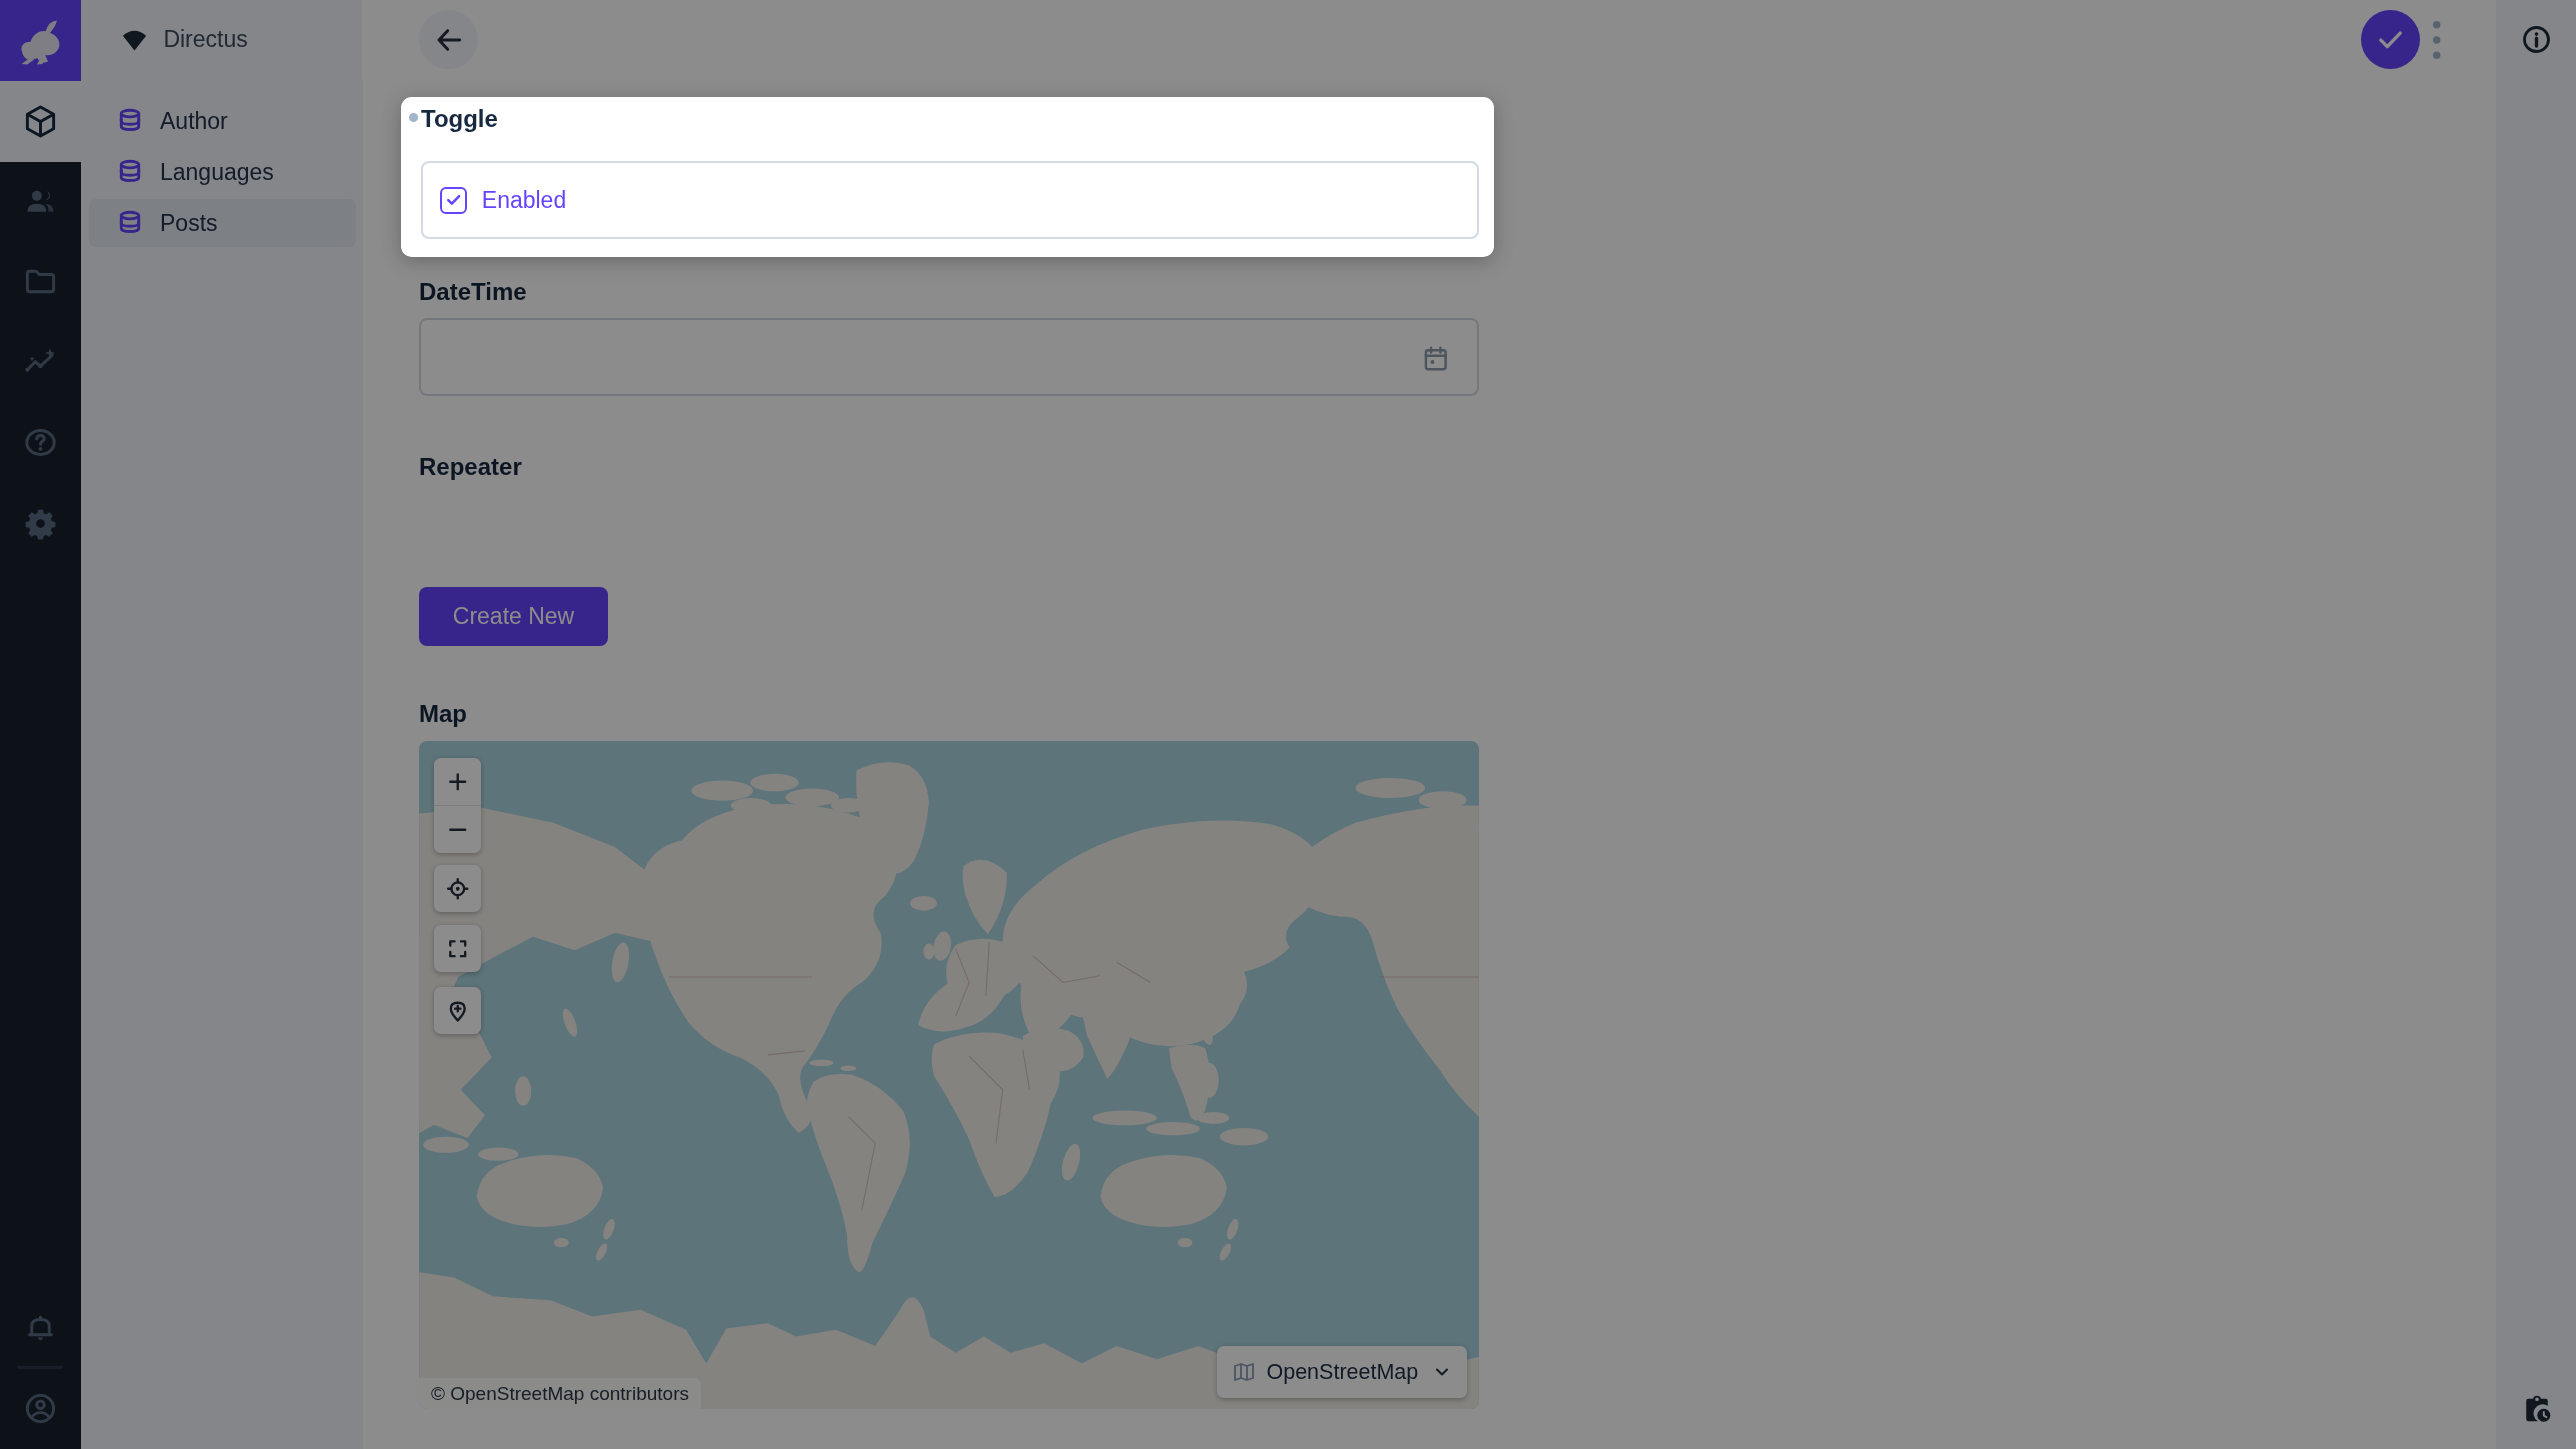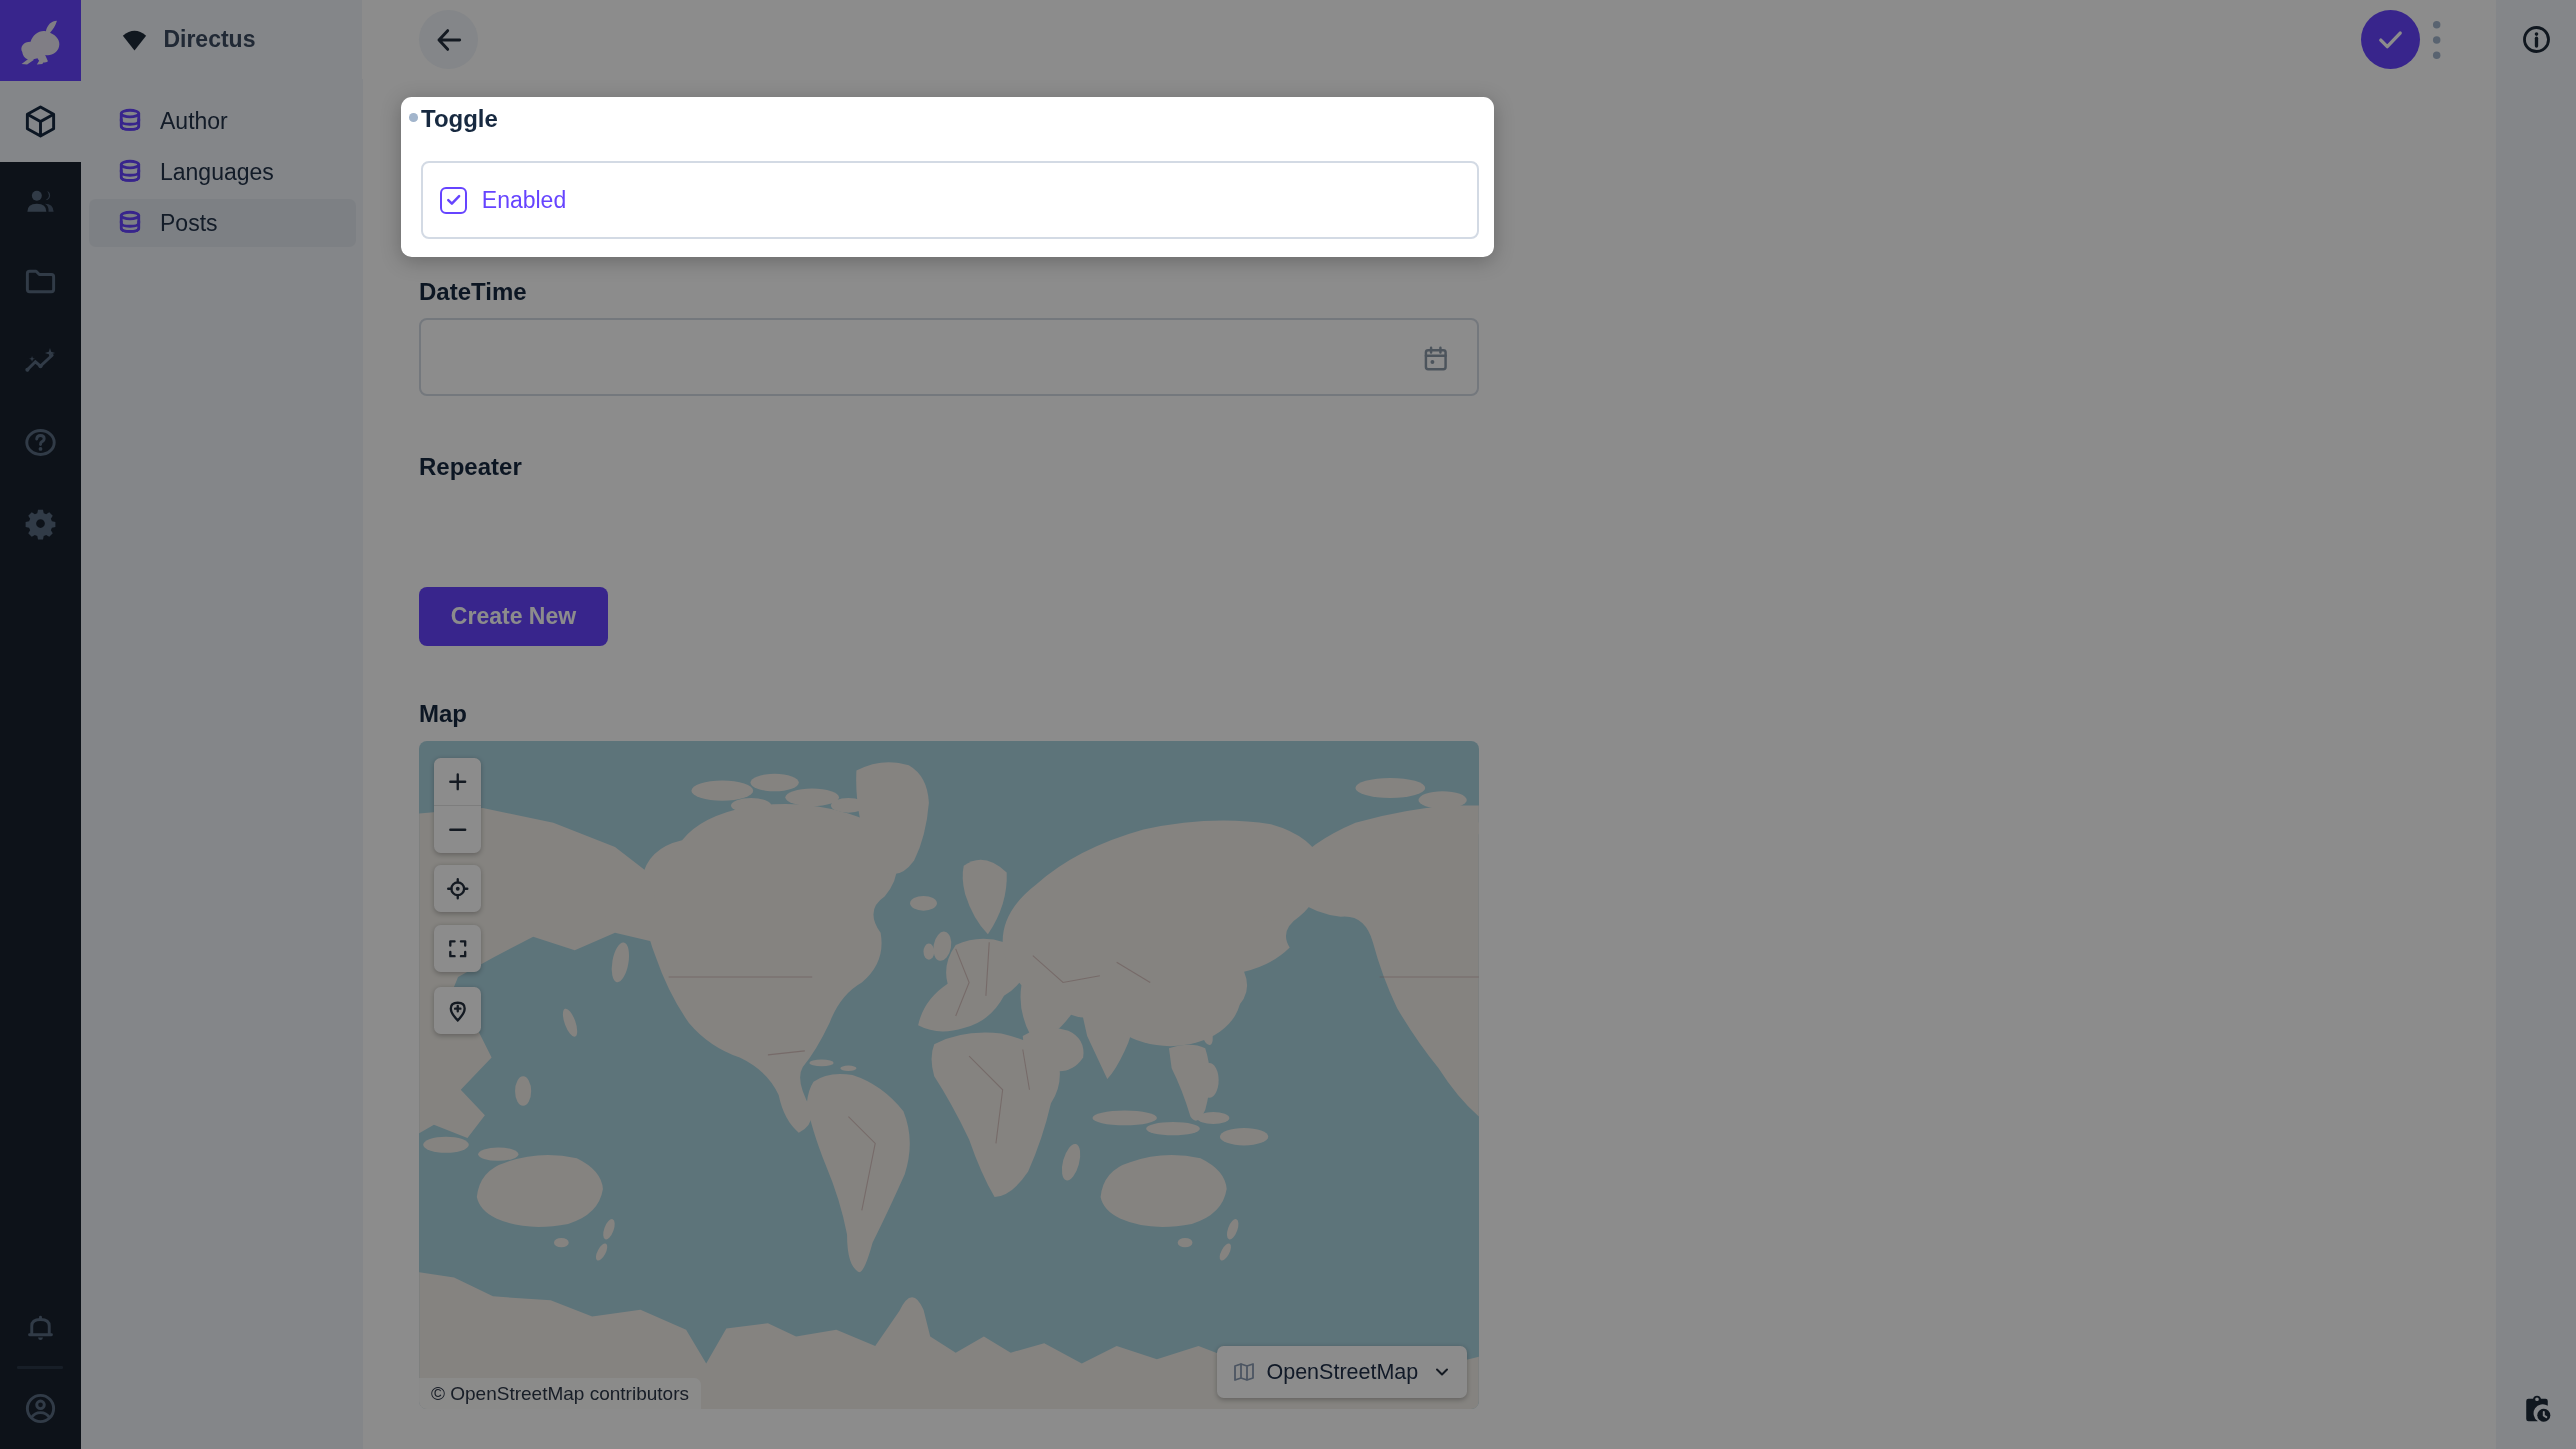--- a/index.html
+++ b/index.html
@@ -19,21 +19,21 @@
   .mod-btn{position:absolute;left:0;width:81px;height:81px;display:flex;align-items:center;justify-content:center;}
   .mod-btn.active{background:var(--nav-bg);}
   .mod-btn svg{width:35px;height:35px;stroke:var(--icon-dim);fill:none;stroke-width:2;}
   .mod-btn.active svg{stroke:var(--text);}
   .mod-btn .fill{fill:var(--icon-dim);stroke:none;}
   .bar-divider{position:absolute;left:17.4px;top:1366px;width:46px;height:2.7px;background:#2A3848;border-radius:1.3px;}
 
   
   .nav{position:absolute;left:81px;top:0;width:282px;height:1449px;background:var(--nav-bg);}
   .nav-header{position:absolute;left:0;top:0;width:282px;height:79px;display:flex;align-items:center;gap:13.4px;padding-left:38px;}
-  .nav-title{font-size:23px;font-weight:700;color:#3C4B61;}
+  .nav-title{font-size:23px;font-weight:400;color:#3C4B61;}
   .nav-item{position:absolute;left:8px;width:267px;height:48px;border-radius:6.7px;
     display:flex;align-items:center;gap:16px;padding-left:27px;}
   .nav-item.active{background:var(--nav-active);}
   .nav-item .label{font-size:23px;font-weight:500;color:#23334A;}
   .db-icon{width:28px;height:28px;stroke:var(--accent);fill:none;stroke-width:2.4;}
 
   
   .header{position:absolute;left:362px;top:0;width:2133px;height:79px;background:#fff;}
   .back-btn{position:absolute;left:419px;top:10px;width:59px;height:59px;border-radius:50%;
     background:var(--nav-bg);display:flex;align-items:center;justify-content:center;}
@@ -48,21 +48,21 @@
   
   .field-label{position:absolute;font-size:24px;font-weight:700;color:var(--text);}
   .input-box{position:absolute;left:419px;width:1060px;height:78px;background:#fff;
     border:2px solid var(--border);border-radius:8px;}
   .cal-icon{position:absolute;right:27px;top:24px;width:29.5px;height:29.5px;}
   .notice{position:absolute;left:419px;top:488px;width:1060px;height:82px;background:var(--nav-bg);
     border-radius:8px;overflow:hidden;display:flex;align-items:center;gap:16px;padding-left:21.5px;}
   .notice:before{content:"";position:absolute;left:0;top:0;width:6.7px;height:100%;background:var(--accent);}
   .notice-text{font-size:23px;color:#2F3C4E;}
   .btn-primary{position:absolute;left:419px;top:587px;width:189px;height:59px;background:var(--accent);
-    border:none;border-radius:8px;color:#fff;font-size:23px;font-weight:700;font-family:inherit;
+    border:none;border-radius:8px;color:#fff;font-size:23px;font-weight:400;font-family:inherit;
     display:flex;align-items:center;justify-content:center;}
 
   
   .map{position:absolute;left:419px;top:741px;width:1060px;height:668px;border-radius:8px;
     overflow:hidden;background:var(--water);}
   .map-ctl{position:absolute;background:#fff;border-radius:6.7px;box-shadow:0 1.3px 5.4px rgba(0,0,0,.25);
     display:flex;align-items:center;justify-content:center;}
   .map-ctl svg, .zoom-seg svg{width:25.5px;height:25.5px;stroke:#26303E;fill:none;stroke-width:2.2;}
   .zoom-group{position:absolute;left:15.4px;top:17.4px;width:47px;height:95px;background:#fff;border-radius:6.7px;
     box-shadow:0 1.3px 5.4px rgba(0,0,0,.25);display:flex;flex-direction:column;}

